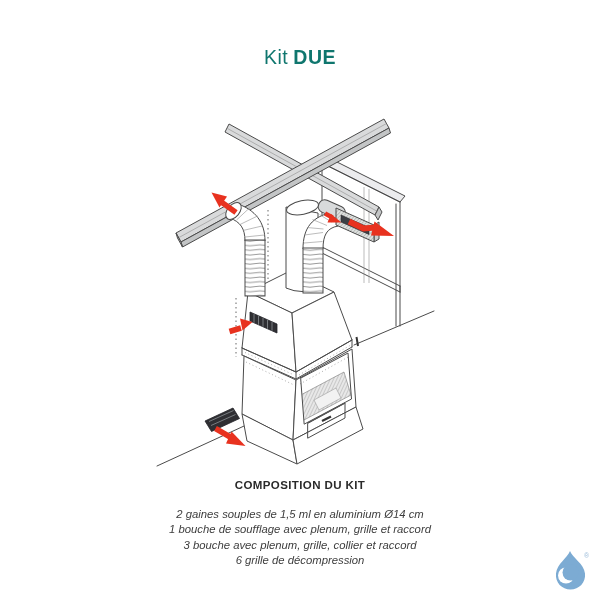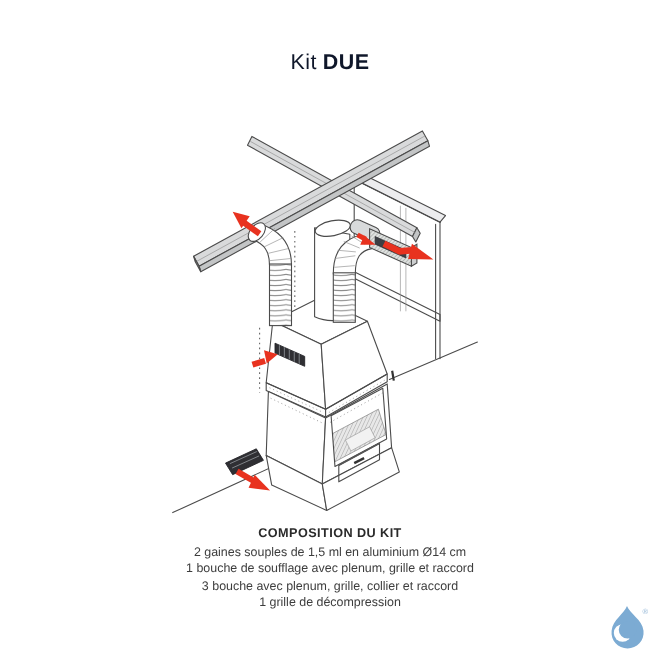--- a/index.html
+++ b/index.html
@@ -3,28 +3,28 @@
 <meta charset="utf-8">
 <style>
   :root{
     --arrow:#e8321f; --line:#4b4b4b; --beam-fill:#d9dadb;
     --grille-fill:#2f2f33; --logo-blue:#7cabd3;
   }
   html,body{margin:0;padding:0;background:#fff;}
   .page{position:relative;width:600px;height:600px;background:#fff;overflow:hidden;
         font-family:"Liberation Sans",sans-serif;}
   .title{position:absolute;top:33px;left:0;width:100%;text-align:center;
-         font-size:19.5px;letter-spacing:.5px;color:#0f172a;}
+         font-size:19.5px;letter-spacing:.5px;color:#0f766e;}
   .title .reg{font-weight:400;}
   .title .bold{font-weight:700;margin-left:5px;}
   .diagram-svg{position:absolute;left:0;top:0;width:600px;height:600px;}
   .composition{position:absolute;top:479px;left:0;right:0;text-align:center;}
   .composition h2{font-size:11.5px;font-weight:700;letter-spacing:.4px;
-                  color:#2a2a2a;margin:0 0 4px 0;}
-  .composition .item{font-size:11.3px;line-height:15.4px;color:#3d3d3d;}
+                  color:#2a2a2a;margin:0 0 16px 0;}
+  .composition .item{font-size:11.3px;line-height:15.4px;color:#3d3d3d;font-style:italic;}
   .logo-svg{position:absolute;right:6px;bottom:6px;width:46px;height:46px;}
   
   .ln{fill:none;stroke:var(--line);stroke-width:1;stroke-linejoin:round;stroke-linecap:round;}
   .wh{fill:#ffffff;stroke:var(--line);stroke-width:1;stroke-linejoin:round;}
   .fc{fill:#ececee;stroke:var(--line);stroke-width:1;stroke-linejoin:round;}
   .bm{fill:var(--beam-fill);stroke:var(--line);stroke-width:1;stroke-linejoin:round;}
   .bm2{fill:#c3c5c6;stroke:var(--line);stroke-width:1;stroke-linejoin:round;}
   .bm3{fill:#d0d2d3;stroke:var(--line);stroke-width:1;stroke-linejoin:round;}
   .gr{fill:var(--grille-fill);stroke:#222227;stroke-width:.8;stroke-linejoin:round;}
   .grl{stroke:#8b9094;stroke-width:.8;fill:none;}
@@ -183,21 +183,21 @@
       <path class="ars" d="M349 221.5 L363.5 228.5 L375 227.5" stroke-width="6"></path>
       <polygon class="ar" points="394,236 374.5,221.5 371,235.5"></polygon>
     </g>
   </svg>
 
   <section class="composition">
     <h2>COMPOSITION DU KIT</h2>
     <div class="item">2 gaines souples de 1,5 ml en aluminium Ø14 cm</div>
     <div class="item">1 bouche de soufflage avec plenum, grille et raccord</div>
     <div class="item">3 bouche avec plenum, grille, collier et raccord</div>
-    <div class="item">1 grille de décompression</div>
+    <div class="item">6 grille de décompression</div>
   </section>
 
   <svg class="logo-svg" viewBox="0 0 46 46">
     <path d="M22 3 C19.5 10 9 15.5 8 25.5 C7 34.5 14 41.5 22.5 41.5 C31 41.5 38 34.5 37 25.5 C36 15.5 24.5 10 22 3 Z" fill="var(--logo-blue)"></path>
     <circle cx="18" cy="27.5" r="8" fill="#ffffff"></circle>
     <circle cx="22.5" cy="24.5" r="8" fill="var(--logo-blue)"></circle>
     <text x="36" y="10" font-size="7" fill="#9cbcd9" font-family="Liberation Sans, sans-serif">®</text>
   </svg>
 
 </div>

